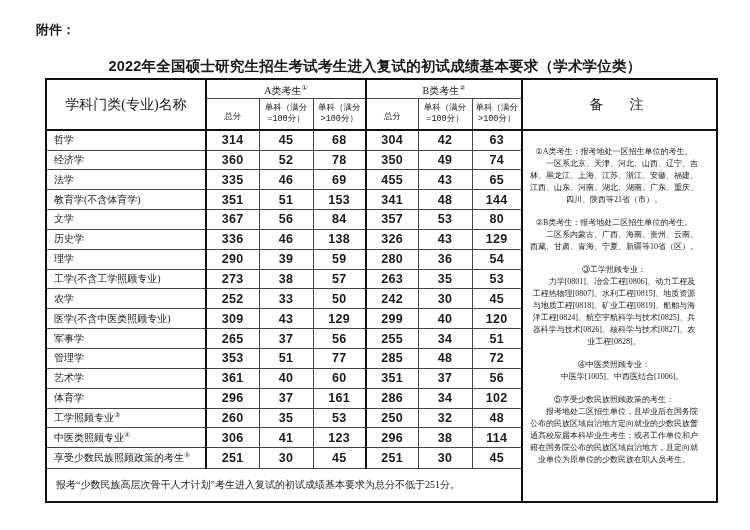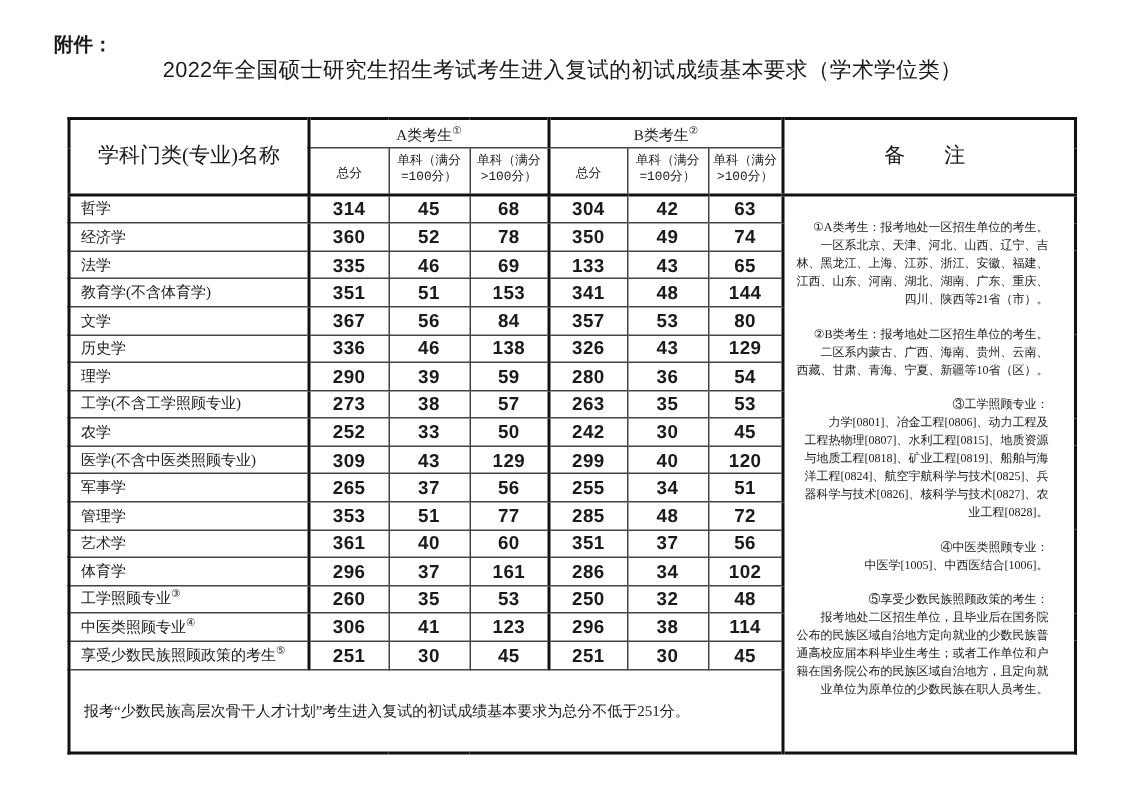--- a/index.html
+++ b/index.html
@@ -6,48 +6,48 @@
   body{
     width:750px;height:530px;position:relative;background:#ffffff;
     font-family:"Liberation Serif","DejaVu Serif",serif;color:#1a1a1a;
     overflow:hidden;
   }
   .attachment{
     position:absolute;left:36px;top:21px;font-size:13px;font-weight:bold;
     font-family:"Liberation Sans","DejaVu Sans",sans-serif;
   }
   .title{
-    position:absolute;left:0;right:0;top:37px;text-align:center;
-    font-size:14.5px;font-weight:normal;letter-spacing:.2px;
+    position:absolute;left:0;right:0;top:57px;text-align:center;
+    font-size:14.5px;font-weight:bold;letter-spacing:.2px;
     font-family:"Liberation Sans","DejaVu Sans",sans-serif;
   }
   table.main{
     position:absolute;left:45px;top:78px;width:671px;height:425px;
     border-collapse:collapse;table-layout:fixed;
     border:2.5px solid #111;
   }
   td{border:1px solid #444;padding:0;vertical-align:middle;text-align:center;overflow:hidden;}
   
   td.sep-r{border-right:2px solid #111;text-align:center;}
   tr.subhead td, td.span-head{border-bottom:2px solid #111;}
   tr.ghead{height:18px;}
   tr.subhead{height:31px;}
-  tr.foot{height:56px;}
+  tr.foot{height:34px;}
   .head-txt{font-size:14px;}
   .sub-label{font-size:8.5px;line-height:11px;white-space:pre-line;display:inline-block;font-family:Liberation Mono, monospace;}
   .group-label{font-size:10px;}
   .sup{font-size:7px;vertical-align:4px;}
   td.subj{font-size:10px;text-align:left;padding-left:7px;}
   td.num{
     font-family:"Liberation Sans","DejaVu Sans",sans-serif;
     font-size:12.5px;font-weight:bold;letter-spacing:.3px;
   }
   td.foot-cell{font-size:10px;text-align:left;padding-left:9px;}
   td.remarks{
-    vertical-align:top;text-align:right;padding:15px 17px 0 6px;font-family:Liberation Serif, serif;
+    vertical-align:top;text-align:center;padding:15px 17px 0 6px;font-family:Liberation Serif, serif;
   }
   .remarks-head{letter-spacing:6px;}
   .note{margin:0 0 11px 0;font-size:8px;line-height:12px;}
   .note p{margin:0;}
   .note p.nbody{text-indent:2em;}
 </style>
 </head>
 <body>
 
 <div class="attachment">附件：</div>
@@ -130,21 +130,21 @@
     <td class="num sep-r">78</td>
     <td class="num">350</td>
     <td class="num">49</td>
     <td class="num sep-r">74</td>
   </tr>
       <tr>
     <td class="subj sep-r"><span class="subj-label">法学</span><span class="sup"></span></td>
     <td class="num">335</td>
     <td class="num">46</td>
     <td class="num sep-r">69</td>
-    <td class="num">133</td>
+    <td class="num">455</td>
     <td class="num">43</td>
     <td class="num sep-r">65</td>
   </tr>
       <tr>
     <td class="subj sep-r"><span class="subj-label">教育学(不含体育学)</span><span class="sup"></span></td>
     <td class="num">351</td>
     <td class="num">51</td>
     <td class="num sep-r">153</td>
     <td class="num">341</td>
     <td class="num">48</td>

